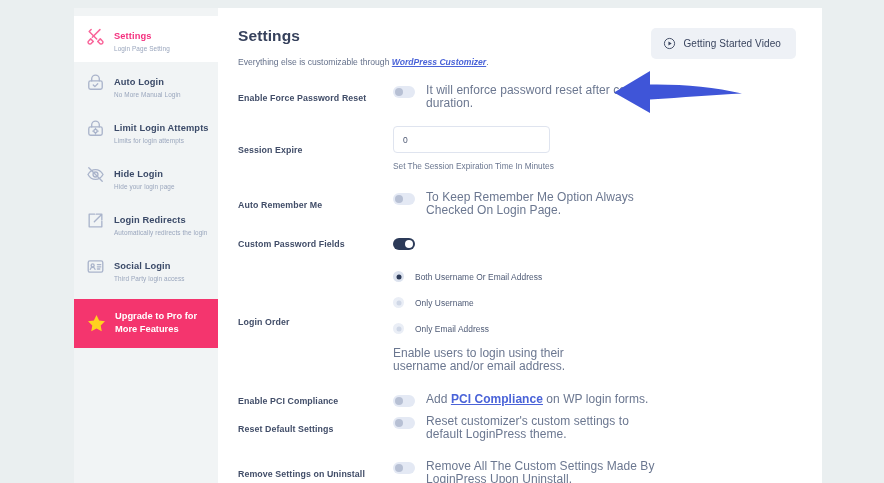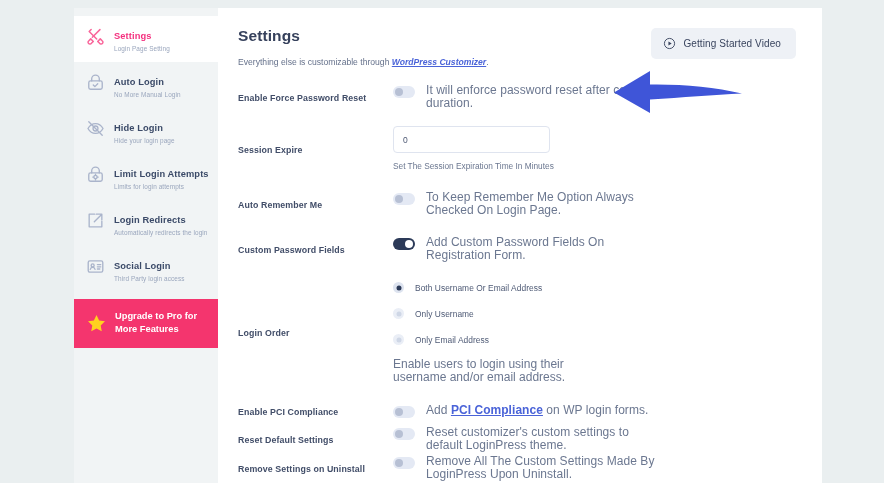--- a/index.html
+++ b/index.html
@@ -307,43 +307,43 @@
         </span>
         <span class="nav-txt">
           <span class="nav-title">Auto Login</span>
           <span class="nav-sub" style="display:block">No More Manual Login</span>
         </span>
       </div>
 
       <div class="nav-item">
         <span class="nav-ico">
           <svg viewBox="0 0 24 24" fill="none" stroke="currentColor" stroke-width="1.7" stroke-linecap="round" stroke-linejoin="round">
-            <path d="M2.5 12S6 5.8 12 5.8 21.5 12 21.5 12 18 18.2 12 18.2 2.5 12 2.5 12z"></path>
-            <circle cx="12" cy="12" r="3.1"></circle>
-            <path d="M3.5 3.5l17 17"></path>
-          </svg>
-        </span>
-        <span class="nav-txt">
-          <span class="nav-title">Hide Login</span>
-          <span class="nav-sub" style="display:block">Hide your login page</span>
-        </span>
-      </div>
-
-      <div class="nav-item">
-        <span class="nav-ico">
-          <svg viewBox="0 0 24 24" fill="none" stroke="currentColor" stroke-width="1.7" stroke-linecap="round" stroke-linejoin="round">
             <rect x="3.5" y="10" width="17" height="10.5" rx="2.2"></rect>
             <path d="M7.2 10V7.4a4.8 4.8 0 0 1 9.6 0V10"></path>
             <circle cx="12" cy="15.3" r="2.1"></circle>
             <path d="M12 11.6v1M12 18v1M8.6 15.3h1M14.4 15.3h1"></path>
           </svg>
         </span>
         <span class="nav-txt">
           <span class="nav-title">Limit Login Attempts</span>
           <span class="nav-sub" style="display:block">Limits for login attempts</span>
+        </span>
+      </div>
+
+      <div class="nav-item">
+        <span class="nav-ico">
+          <svg viewBox="0 0 24 24" fill="none" stroke="currentColor" stroke-width="1.7" stroke-linecap="round" stroke-linejoin="round">
+            <path d="M2.5 12S6 5.8 12 5.8 21.5 12 21.5 12 18 18.2 12 18.2 2.5 12 2.5 12z"></path>
+            <circle cx="12" cy="12" r="3.1"></circle>
+            <path d="M3.5 3.5l17 17"></path>
+          </svg>
+        </span>
+        <span class="nav-txt">
+          <span class="nav-title">Hide Login</span>
+          <span class="nav-sub" style="display:block">Hide your login page</span>
         </span>
       </div>
 
       <div class="nav-item">
         <span class="nav-ico">
           <svg viewBox="0 0 24 24" fill="none" stroke="currentColor" stroke-width="1.7" stroke-linecap="round" stroke-linejoin="round">
             <path d="M4 4h7M4 4v16h16v-7"></path>
             <path d="M20 4h-7M20 4v7M20 4l-9.5 9.5"></path>
           </svg>
         </span>
@@ -425,21 +425,20 @@
             <div class="help">To Keep Remember Me Option Always Checked On Login Page.</div>
           </div>
         </div>
 
         <div class="row" style="margin-bottom:20px">
           <div class="row-label">Custom Password Fields</div>
           <div class="row-ctl">
             <div class="toggle on">
                 <span class="knob"></span>
               </div>
-            <div class="help" style="max-width:230px">Add Custom Password Fields On Registration Form.</div>
           </div>
         </div>
 
         <div class="row" style="margin-bottom:21px">
           <div class="row-label">Login Order</div>
           <div class="row-ctl col" style="gap:5px;padding-top:1px">
             <div class="radio-line">
               <span class="radio sel"></span>
               <span class="radio-label">Both Username Or Email Address</span>
             </div>
@@ -458,21 +457,21 @@
         <div class="row" style="margin-bottom:8px">
           <div class="row-label">Enable PCI Compliance</div>
           <div class="row-ctl">
             <div class="toggle">
                 <span class="knob"></span>
               </div>
             <div class="help"><span>Add </span><a href="#">PCI Compliance</a><span> on WP login forms.</span></div>
           </div>
         </div>
 
-        <div class="row" style="margin-bottom:4px">
+        <div class="row" style="margin-bottom:20px">
           <div class="row-label">Reset Default Settings</div>
           <div class="row-ctl">
             <div class="toggle">
                 <span class="knob"></span>
               </div>
             <div class="help" style="max-width:232px">Reset customizer's custom settings to default LoginPress theme.</div>
           </div>
         </div>
 
         <div class="row">

